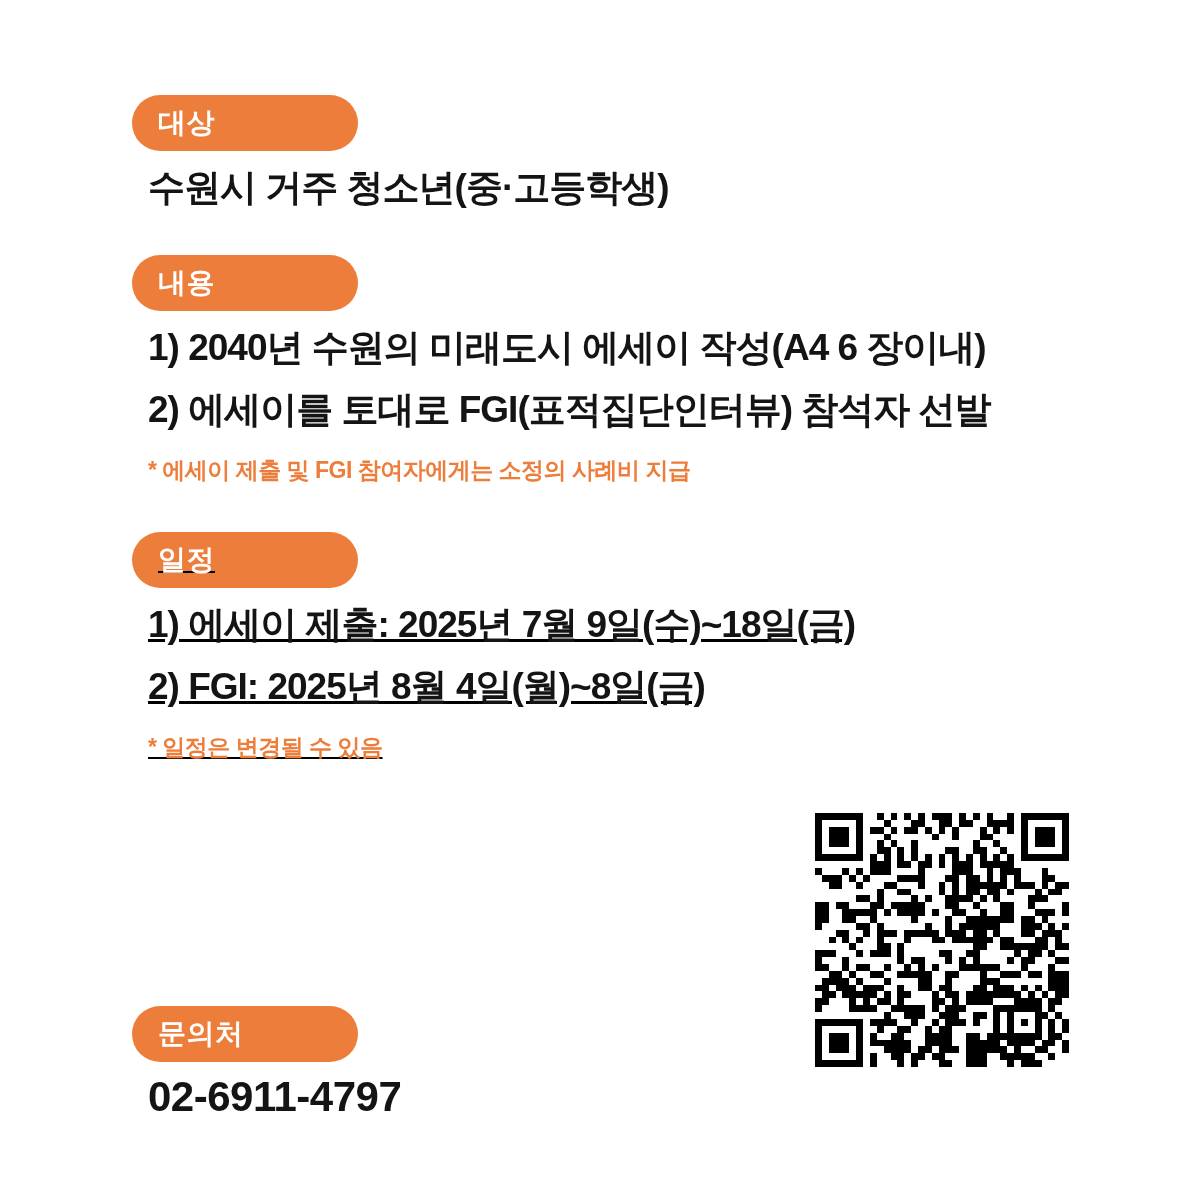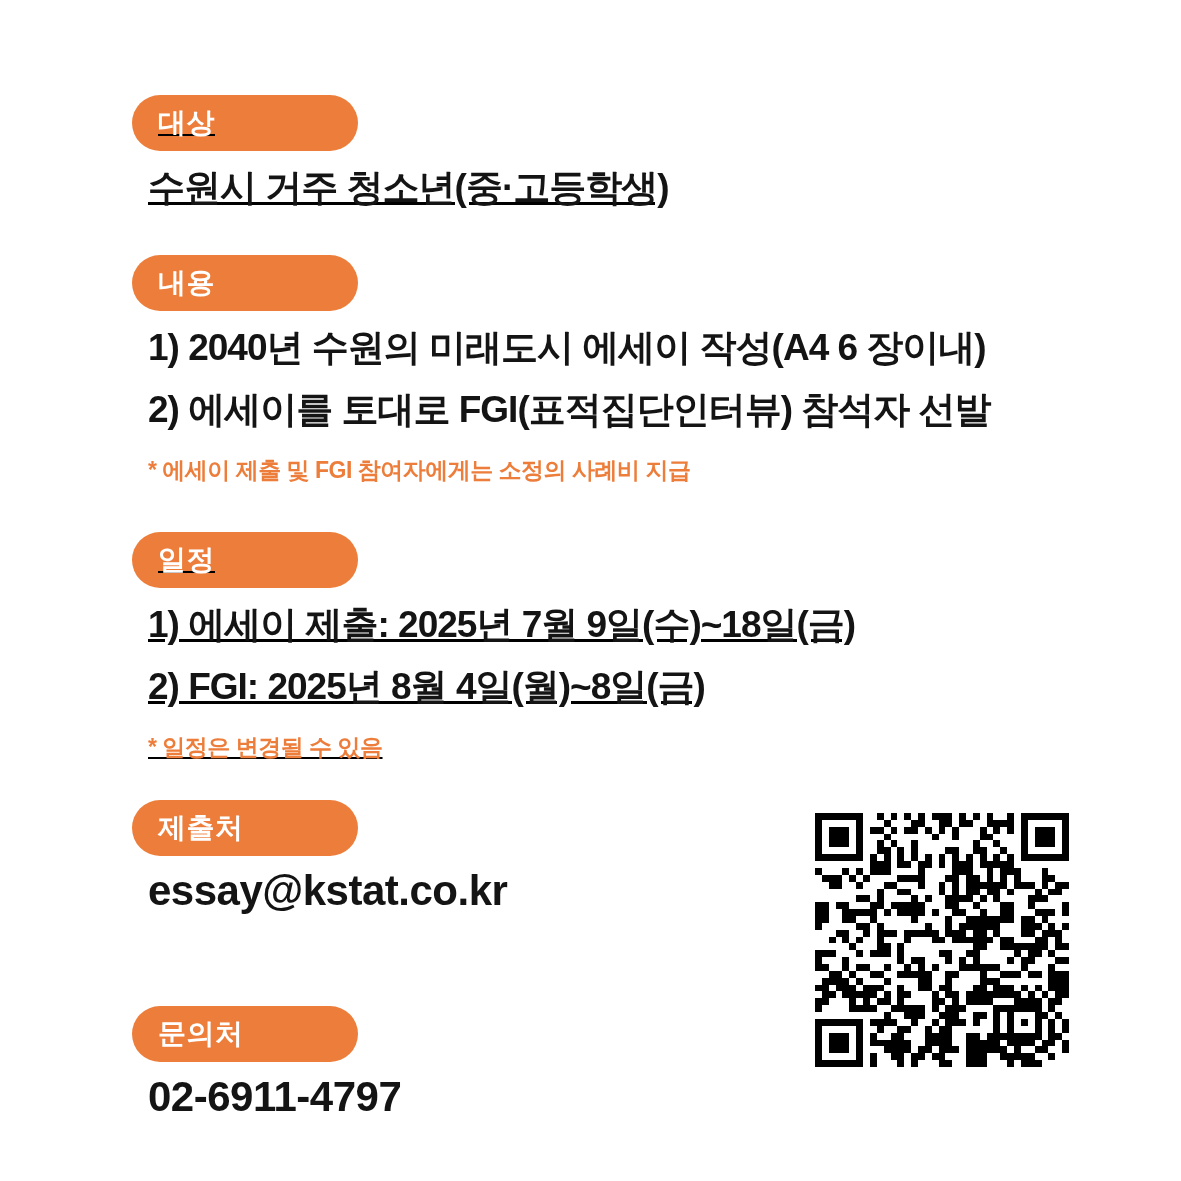--- a/index.html
+++ b/index.html
@@ -42,21 +42,21 @@
   .line.latin{
     font-size:42px;line-height:58px;
     color:var(--text);letter-spacing:-0.5px;
   }
   .qr-box{
     position:absolute;left:815px;top:813px;
     width:254px;height:254px;
   }
   .qr-box svg{display:block;width:254px;height:254px;}
   
-  #sec-target{top:95px;text-decoration:underline;}
+  #sec-target{top:95px;}
   #sec-content{top:255px;}
   #sec-schedule{top:532px;text-decoration:underline;}
   #sec-submission{top:800px;}
   #sec-contact{top:962px;margin-top:44px;}
 </style>
 </head>
 <body>
 
 <div id="canvas">
 
@@ -84,28 +84,20 @@
     <div class="pill">
       <span class="pill-label">일정</span>
     </div>
     <div class="lines">
       <div class="line body">1) 에세이 제출: 2025년 7월 9일(수)~18일(금)</div>
       <div class="line body">2) FGI: 2025년 8월 4일(월)~8일(금)</div>
       <div class="line note">* 일정은 변경될 수 있음</div>
     </div>
   </section>
 
-  <section class="sec" id="sec-submission">
-    <div class="pill">
-      <span class="pill-label">제출처</span>
-    </div>
-    <div class="lines">
-      <div class="line latin">essay@kstat.co.kr</div>
-    </div>
-  </section>
 
   <section class="sec" id="sec-contact">
     <div class="pill">
       <span class="pill-label">문의처</span>
     </div>
     <div class="lines">
       <div class="line latin">02-6911-4797</div>
     </div>
   </section>
 

